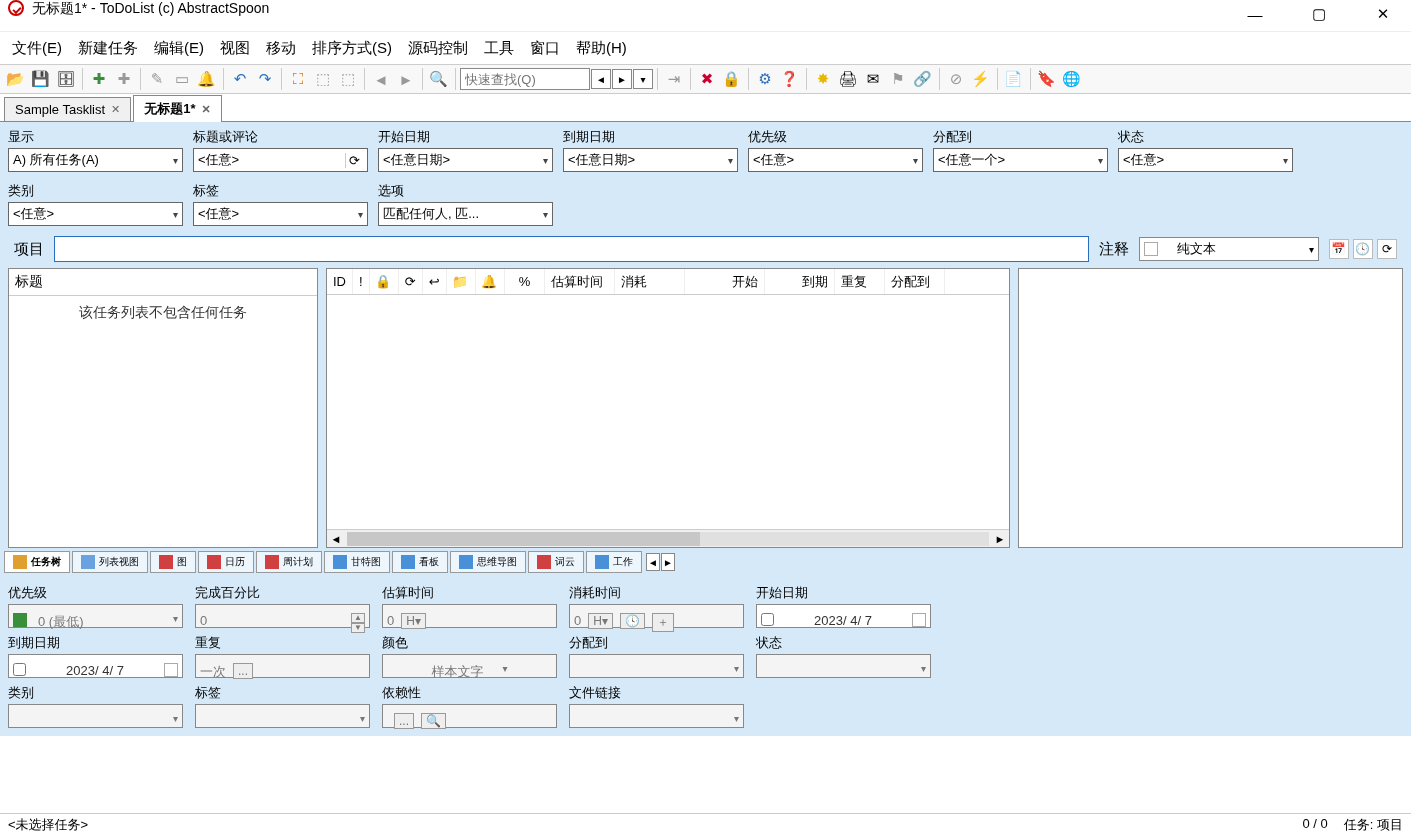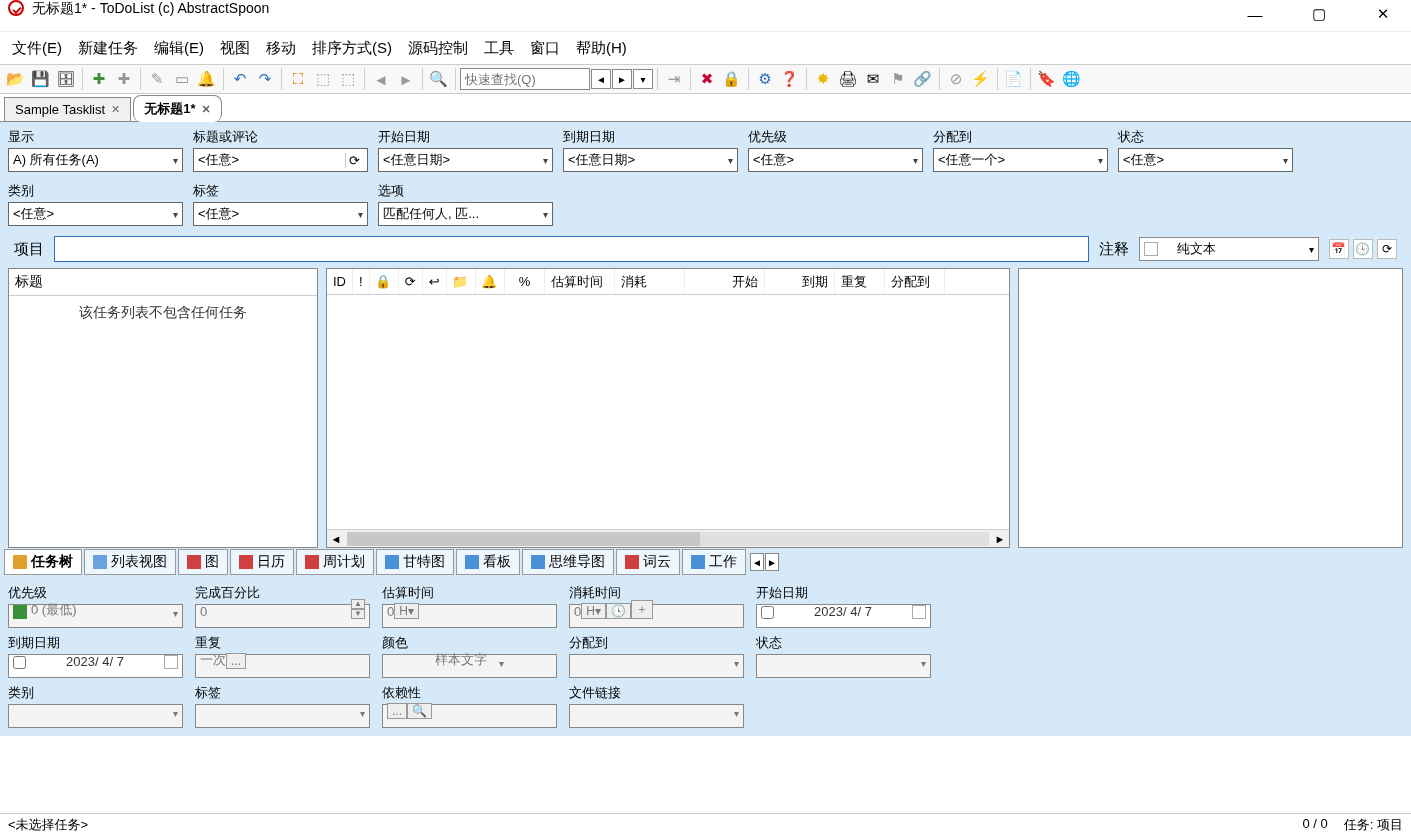--- a/index.html
+++ b/index.html
@@ -12,21 +12,21 @@
 .win-btn { width: 40px; height: 28px; display: flex; align-items: center; justify-content: center; font-size: 15px; cursor: default; }
 .menubar { height: 32px; display: flex; align-items: center; padding: 0 6px; gap: 4px; font-size: 15px; }
 .menubar span { padding: 4px 6px; }
 .toolbar { height: 30px; display: flex; align-items: center; padding: 0 4px; gap: 1px; border-top: 1px solid #ccc; border-bottom: 1px solid #ccc; background: #f8f8f8; }
 .tb-btn { width: 24px; height: 24px; display: flex; align-items: center; justify-content: center; border: 0; background: transparent; font-size: 15px; }
 .tb-sep { width: 1px; height: 22px; background: #ccc; margin: 0 3px; }
 .tb-search { width: 130px; height: 22px; border: 1px solid #888; padding: 0 4px; font-size: 13px; }
 .tb-navbtn { width: 20px; height: 20px; border: 1px solid #888; background: #fff; font-size: 10px; }
 .tabbar { height: 28px; display: flex; align-items: flex-end; padding-left: 4px; background: #fff; border-bottom: 1px solid #888; }
 .tab { padding: 4px 10px; border: 1px solid #888; border-bottom: none; margin-right: 2px; background: #f0f0f0; display: flex; align-items: center; gap: 6px; font-size: 13px; }
-.tab.active { background: #fff; font-weight: bold; position: relative; top: 1px; border-radius: 8px; }
+.tab.active { background: #fff; font-weight: bold; position: relative; top: 1px; }
 .tab-close { font-size: 11px; color: #666; }
 .filterbar { background: #d6e9f8; padding: 6px 8px 4px; display: flex; gap: 10px; flex-wrap: wrap; }
 .filt { display: flex; flex-direction: column; gap: 2px; width: 175px; }
 .filt label { font-size: 13px; }
 .filt .ctl { height: 24px; border: 1px solid #666; background: #fff; display: flex; align-items: center; justify-content: space-between; padding: 0 4px; font-size: 13px; }
 .filt .ctl .dd { font-size: 10px; color: #444; }
 .ctl .rld { width:18px; text-align:center; border-left:1px solid #ccc; }
 .project-row { display: flex; align-items: center; gap: 10px; padding: 6px 14px; background: #d6e9f8; }
 .project-row input { flex: 1; height: 26px; border: 1px solid #2a6fbf; padding: 0 6px; font-size: 14px; }
 .comment-select { width: 180px; height: 24px; border: 1px solid #888; background: #fff; display: flex; align-items: center; gap: 19px; padding: 0 4px; }
@@ -38,29 +38,29 @@
 .gridpane { flex: 1; background: #fff; border: 1px solid #888; display: flex; flex-direction: column; }
 .gridhdr { display: flex; height: 26px; border-bottom: 1px solid #ccc; align-items: center; font-size: 13px; }
 .gridhdr span { padding: 0 6px; border-right: 1px solid #eee; height: 100%; display: flex; align-items: center; }
 .gridbody { flex: 1; }
 .gridscroll { height: 18px; border-top: 1px solid #ccc; background: #f0f0f0; display: flex; align-items: center; }
 .gridscroll .arrow { width: 18px; text-align: center; font-size: 11px; }
 .gridscroll .track { flex: 1; height: 14px; background: #e0e0e0; margin: 0 2px; position:relative; }
 .gridscroll .thumb { position:absolute; left:0; width:55%; height:100%; background:#c7c7c7; }
 .notespane { width: 385px; background: #fff; border: 1px solid #888; }
 .viewtabs { height: 28px; display: flex; align-items: center; padding: 0 4px; background: #d6e9f8; gap: 2px; overflow: hidden; }
-.vtab { display: flex; align-items: center; gap: 4px; padding: 3px 8px; border: 1px solid #999; background: #eef6fd; font-size: 14px; white-space: nowrap; }
+.vtab { display: flex; align-items: center; gap: 4px; padding: 3px 8px; border: 1px solid #999; background: #eef6fd; font-size: 10px; white-space: nowrap; }
 .vtab.active { background: #fff; font-weight: bold; }
 .vtab .ic { width: 14px; height: 14px; display: inline-block; }
 .vtabs-nav { display:flex; gap:1px; margin-left:2px; }
 .vtabs-nav span { width:14px; height:18px; border:1px solid #888; background:#fff; font-size:10px; display:flex; align-items:center; justify-content:center; }
 .attrpanel { background: #d6e9f8; padding: 8px; display: grid; grid-template-columns: repeat(5, 175px); gap: 6px 12px; }
 .agrp { display: flex; flex-direction: column; gap: 2px; }
 .agrp label { font-size: 13px; }
-.actl { height: 24px; border: 1px solid #888; background: #f4f4f4; display: flex; align-items: flex-end; padding: 8px 4px; gap: 0; color: #777; font-size: 13px; }
+.actl { height: 24px; border: 1px solid #888; background: #f4f4f4; display: flex; align-items: flex-start; padding: 8px 4px; gap: 7px; color: #777; font-size: 13px; }
 .actl .dd { margin-left: auto; font-size: 10px; }
 .actl.white { background: #fff; color: #333; }
 .miniicon { width: 14px; height: 14px; border: 1px solid #aaa; display: inline-block; }
 .spinbtn { display:flex; flex-direction:column; margin-left:auto; }
 .spinbtn span{ font-size:8px; line-height:8px; border:1px solid #999; width:14px; text-align:center; background:#eee;}
 .hbtn{ border:1px solid #999; background:#eee; padding:0 4px; font-size:12px; }
 .statusbar { position: absolute; bottom: 0; left: 0; right: 0; height: 22px; border-top: 1px solid #ccc; display: flex; align-items: center; padding: 0 8px; font-size: 13px; background: #fff; }
 .statusbar .right { margin-left: auto; display: flex; gap: 16px; }
 .comment-icons { display:flex; gap:4px; }
 .comment-icons span{ width:20px; height:20px; border:1px solid #bbb; display:flex; align-items:center; justify-content:center; font-size:12px; background:#fff; }

